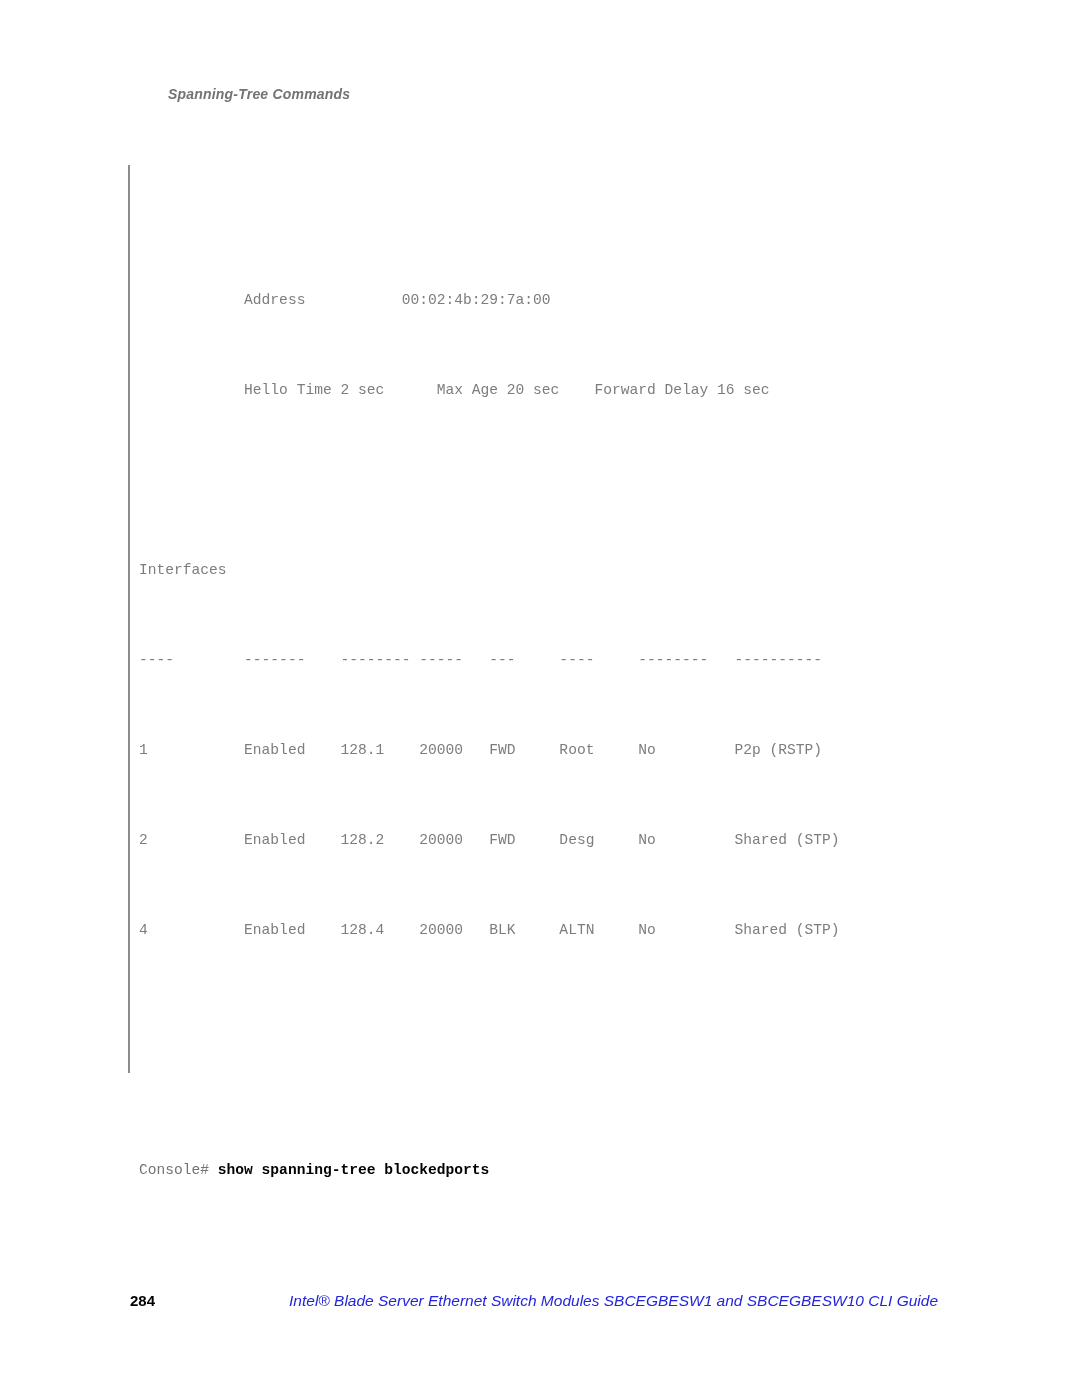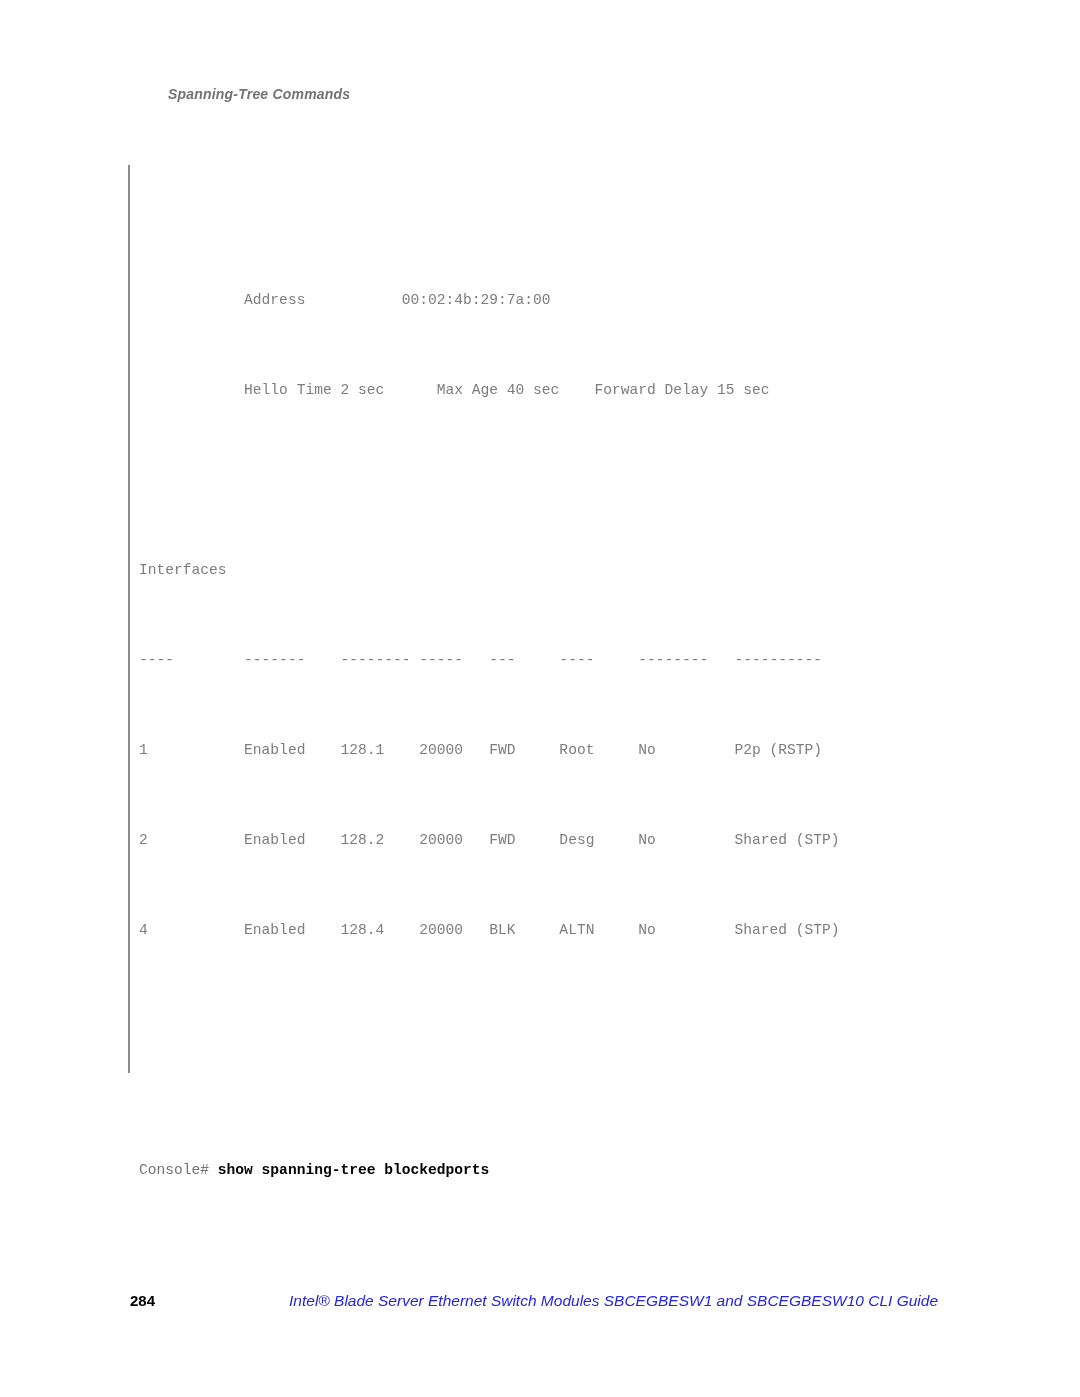--- a/index.html
+++ b/index.html
@@ -102,21 +102,21 @@
 </head>
 <body>
 
 <div class="running-head">Spanning-Tree Commands</div>
 
 <div class="code-block">
   <div class="code-lines">
 
     
     <div class="ln"><span>            Address           00:02:4b:29:7a:00</span></div>
-    <div class="ln"><span>            Hello Time 2 sec      Max Age 40 sec    Forward Delay 15 sec</span></div>
+    <div class="ln"><span>            Hello Time 2 sec      Max Age 20 sec    Forward Delay 16 sec</span></div>
     <div class="ln blank">&nbsp;</div>
     <div class="ln"><span>Interfaces</span></div>
     <div class="ln"><span>----        -------    -------- -----   ---     ----     --------   ----------</span></div>
     <div class="ln"><span>1           Enabled    128.1    20000   FWD     Root     No         P2p (RSTP)</span></div>
     <div class="ln"><span>2           Enabled    128.2    20000   FWD     Desg     No         Shared (STP)</span></div>
     <div class="ln"><span>4           Enabled    128.4    20000   BLK     ALTN     No         Shared (STP)</span></div>
     <div class="ln blank">&nbsp;</div>
 
     
     <div class="ln"><span class="cmd-prompt">Console#</span><span class="cmd-text"> show spanning-tree blockedports</span></div>

